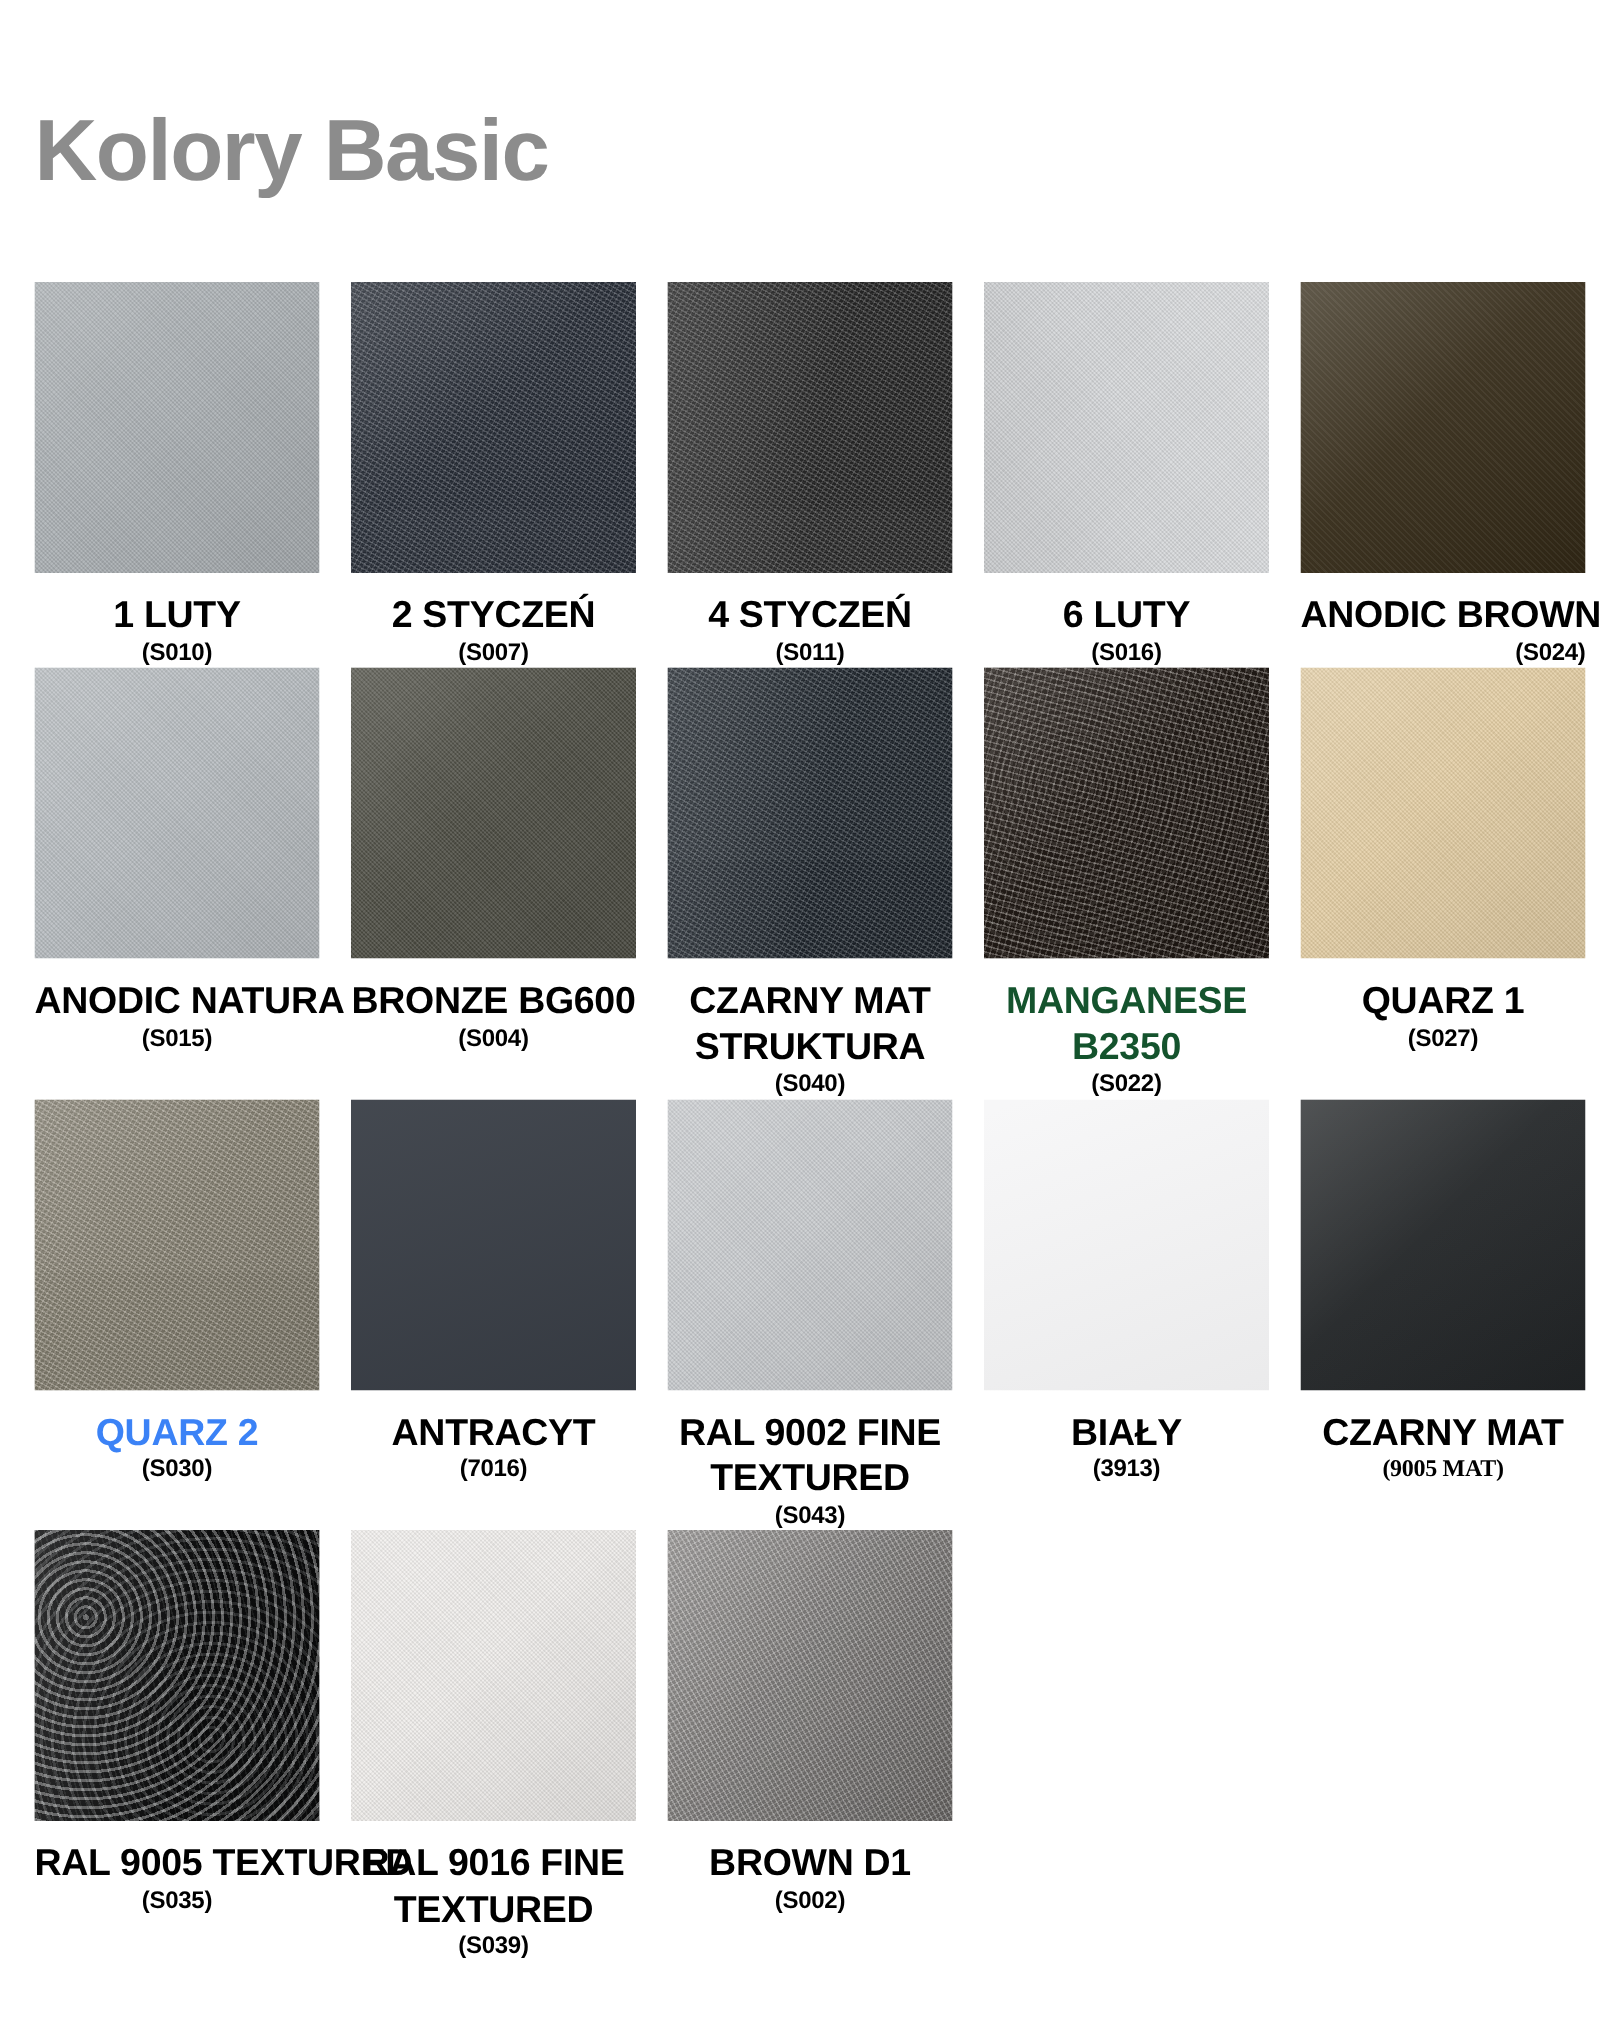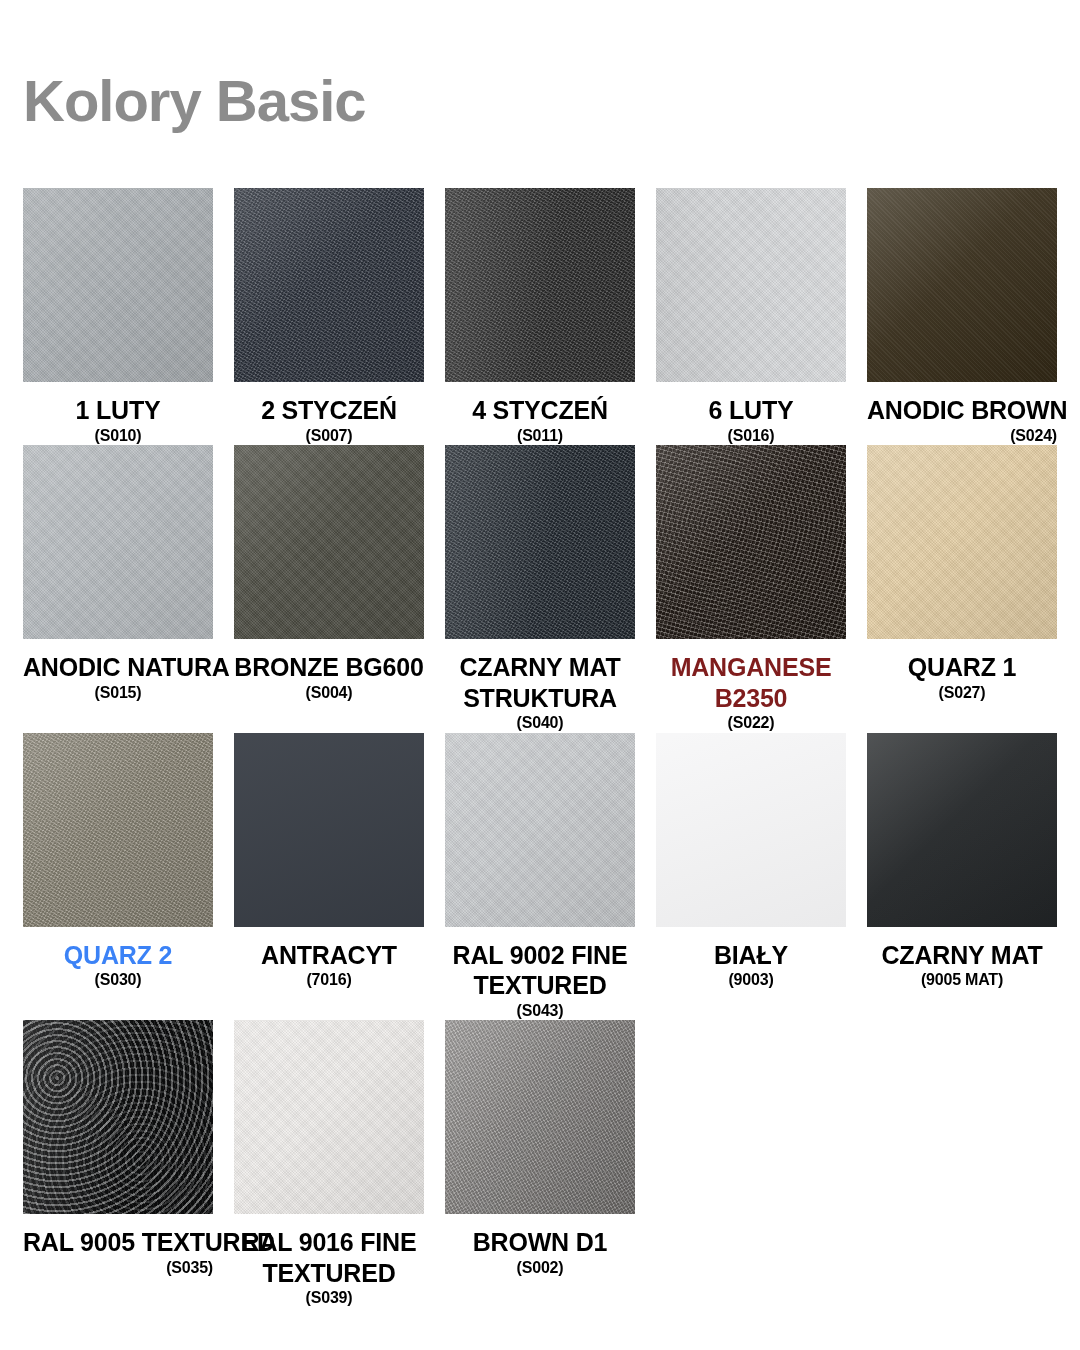--- a/index.html
+++ b/index.html
@@ -229,21 +229,21 @@
         </div>
         <div class="swatch-label" style="color: rgb(0, 0, 0);">CZARNY MAT<br>STRUKTURA</div>
         <div class="swatch-code" style="color: rgb(0, 0, 0);">(S040)</div>
       </div>
       <div class="swatch-cell">
         <div class="swatch-chip">
           <div class="chip-base" style="background: rgb(42, 32, 25);"></div>
           <div class="tex tex-coarse"></div>
           <div class="sheen sheen-tl"></div>
         </div>
-        <div class="swatch-label" style="color: #7f1d1d;">MANGANESE<br>B2350</div>
+        <div class="swatch-label" style="color: #14532d;">MANGANESE<br>B2350</div>
         <div class="swatch-code" style="color: rgb(0, 0, 0);">(S022)</div>
       </div>
       <div class="swatch-cell">
         <div class="swatch-chip">
           <div class="chip-base" style="background: rgb(227, 205, 163);"></div>
           <div class="tex tex-fine"></div>
           <div class="sheen sheen-tl"></div>
         </div>
         <div class="swatch-label" style="color: rgb(0, 0, 0);">QUARZ 1</div>
         <div class="swatch-code" style="color: rgb(0, 0, 0);">(S027)</div>
@@ -275,39 +275,39 @@
         <div class="swatch-label" style="color: rgb(0, 0, 0);">RAL 9002 FINE<br>TEXTURED</div>
         <div class="swatch-code" style="color: rgb(0, 0, 0);">(S043)</div>
       </div>
       <div class="swatch-cell">
         <div class="swatch-chip">
           <div class="chip-base" style="background: rgb(247, 247, 248);"></div>
           <div class="tex tex-smooth"></div>
           <div class="sheen sheen-none"></div>
         </div>
         <div class="swatch-label" style="color: rgb(0, 0, 0);">BIAŁY</div>
-        <div class="swatch-code" style="color: rgb(0, 0, 0);">(9003)</div>
+        <div class="swatch-code" style="color: rgb(0, 0, 0);">(3913)</div>
       </div>
       <div class="swatch-cell">
         <div class="swatch-chip">
           <div class="chip-base" style="background: rgb(35, 38, 40);"></div>
           <div class="tex tex-smooth"></div>
           <div class="sheen sheen-tl"></div>
         </div>
         <div class="swatch-label" style="color: rgb(0, 0, 0);">CZARNY MAT</div>
-        <div class="swatch-code" style="color: rgb(0, 0, 0);">(9005 MAT)</div>
+        <div class="swatch-code" style="color: rgb(0, 0, 0); font-family: Liberation Serif, serif;">(9005 MAT)</div>
       </div>
       <div class="swatch-cell">
         <div class="swatch-chip">
           <div class="chip-base" style="background: rgb(23, 25, 26);"></div>
           <div class="tex tex-hammer"></div>
           <div class="sheen sheen-l"></div>
         </div>
         <div class="swatch-label" style="color: rgb(0, 0, 0);">RAL 9005 TEXTURED</div>
-        <div class="swatch-code" style="color: rgb(0, 0, 0); text-align: right;">(S035)</div>
+        <div class="swatch-code" style="color: rgb(0, 0, 0);">(S035)</div>
       </div>
       <div class="swatch-cell">
         <div class="swatch-chip">
           <div class="chip-base" style="background: rgb(238, 236, 234);"></div>
           <div class="tex tex-fine"></div>
           <div class="sheen sheen-tl"></div>
         </div>
         <div class="swatch-label" style="color: rgb(0, 0, 0);">RAL 9016 FINE<br>TEXTURED</div>
         <div class="swatch-code" style="color: rgb(0, 0, 0);">(S039)</div>
       </div>

